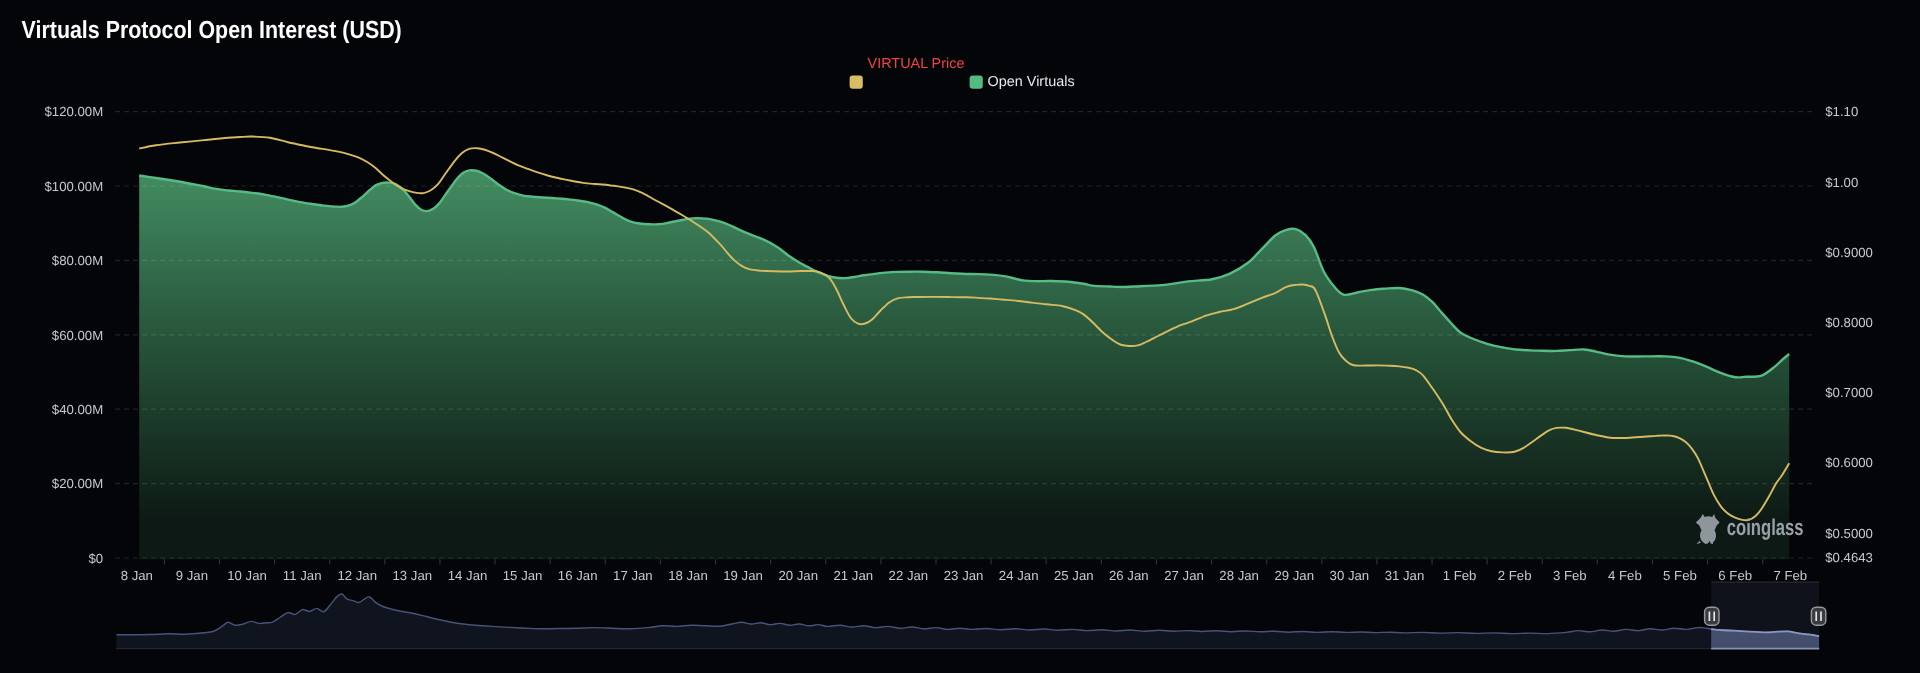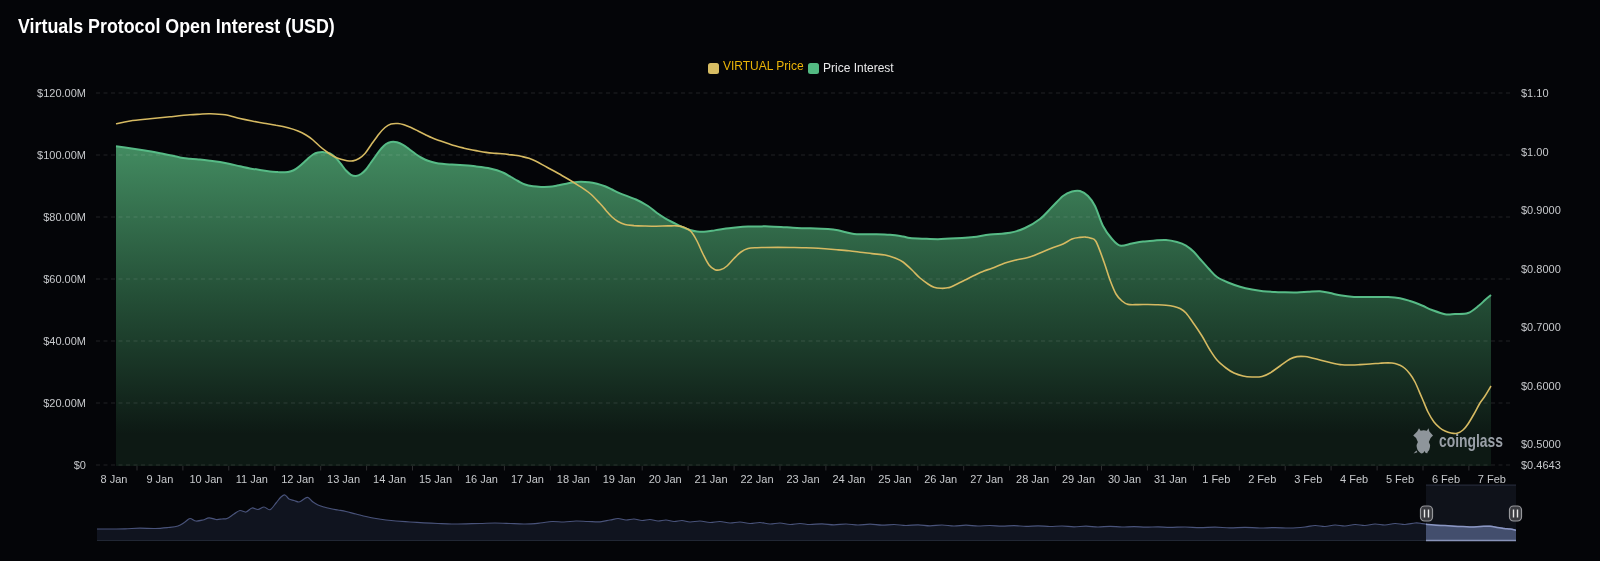--- a/index.html
+++ b/index.html
@@ -3,23 +3,23 @@
 <style>
 html,body{margin:0;padding:0;background:#040508;width:1600px;height:561px;overflow:hidden}
 body{font-family:"Liberation Sans", sans-serif;}
 #title{position:absolute;left:18px;top:15.7px;color:#fff;font-size:20.5px;font-weight:bold;line-height:1;transform:scaleX(0.87);transform-origin:left top;white-space:nowrap}
 .axl{fill:#c7c9cc;font-size:11px;font-family:"Liberation Sans", sans-serif;}
 #wm{position:absolute;left:1439px;top:430.5px;color:#9aa0a8;font-size:19px;font-weight:bold;line-height:1;transform:scaleX(0.73);transform-origin:left top;white-space:nowrap}
 </style></head>
 <body>
 <div id="title">Virtuals Protocol Open Interest (USD)</div>
 <div style="position:absolute;left:708px;top:63px;width:11px;height:11px;border-radius:2.5px;background:#d7bd63"></div>
-<div style="position:absolute;left:723px;top:59px;font-size:12px;color:#eab308">VIRTUAL Price</div>
+<div style="position:absolute;left:723px;top:46px;font-size:12px;color:#ef4444">VIRTUAL Price</div>
 <div style="position:absolute;left:808px;top:63px;width:11px;height:11px;border-radius:2.5px;background:#53ba82"></div>
-<div style="position:absolute;left:823px;top:61px;font-size:12px;color:#e9e9ea">Price Interest</div>
+<div style="position:absolute;left:823px;top:61px;font-size:12px;color:#e9e9ea">Open Virtuals</div>
 <svg width="1600" height="561" style="position:absolute;left:0;top:0">
 <defs>
 <linearGradient id="ga" x1="0" y1="148" x2="0" y2="434" gradientUnits="userSpaceOnUse" spreadMethod="pad">
 <stop offset="0" stop-color="#428a60"></stop>
 <stop offset="0.5" stop-color="#255138"></stop>
 <stop offset="1" stop-color="#0d1914"></stop>
 </linearGradient>
 </defs>
 <path d="M116.0,146.3C118.3,146.6 125.2,147.6 130.0,148.3C134.8,149.0 140.0,149.8 145.0,150.6C150.0,151.4 155.8,152.5 160.0,153.3C164.2,154.1 166.7,154.5 170.0,155.2C173.3,155.9 176.7,156.8 180.0,157.4C183.3,158.0 186.7,158.3 190.0,158.7C193.3,159.1 196.7,159.3 200.0,159.6C203.3,159.9 206.7,160.3 210.0,160.7C213.3,161.1 216.7,161.5 220.0,162.1C223.3,162.7 226.7,163.3 230.0,164.0C233.3,164.7 236.7,165.6 240.0,166.3C243.3,167.0 246.7,167.8 250.0,168.4C253.3,169.0 256.7,169.5 260.0,170.0C263.3,170.5 267.0,171.1 270.0,171.4C273.0,171.8 275.5,171.9 278.0,172.1C280.5,172.2 282.8,172.5 285.0,172.3C287.2,172.2 289.2,171.8 291.0,171.2C292.8,170.6 294.2,170.0 296.0,168.8C297.8,167.6 300.0,165.7 302.0,164.0C304.0,162.3 306.2,160.1 308.0,158.5C309.8,156.9 311.3,155.5 313.0,154.5C314.7,153.5 316.2,153.0 318.0,152.6C319.8,152.2 322.0,152.0 324.0,152.2C326.0,152.3 328.0,152.5 330.0,153.5C332.0,154.5 334.2,156.2 336.0,158.0C337.8,159.8 339.3,161.9 341.0,164.0C342.7,166.1 344.3,168.7 346.0,170.5C347.7,172.3 349.3,173.9 351.0,174.8C352.7,175.7 354.3,176.0 356.0,175.9C357.7,175.8 359.3,175.1 361.0,174.0C362.7,172.9 364.3,171.4 366.0,169.5C367.7,167.6 369.3,164.8 371.0,162.5C372.7,160.2 374.3,157.8 376.0,155.5C377.7,153.2 379.3,150.7 381.0,148.8C382.7,146.9 384.3,145.1 386.0,144.0C387.7,142.9 389.2,142.3 391.0,142.0C392.8,141.7 395.0,141.8 397.0,142.3C399.0,142.8 401.0,143.7 403.0,144.8C405.0,145.9 407.0,147.6 409.0,149.0C411.0,150.4 413.0,152.1 415.0,153.5C417.0,154.9 418.8,156.3 421.0,157.5C423.2,158.7 425.5,159.9 428.0,160.8C430.5,161.7 433.3,162.5 436.0,163.0C438.7,163.5 441.3,163.7 444.0,164.0C446.7,164.3 449.3,164.4 452.0,164.6C454.7,164.8 457.3,164.8 460.0,165.0C462.7,165.2 465.3,165.4 468.0,165.6C470.7,165.8 473.3,166.1 476.0,166.4C478.7,166.7 481.7,167.2 484.0,167.5C486.3,167.8 487.8,167.9 490.0,168.4C492.2,168.9 494.7,169.5 497.0,170.3C499.3,171.1 501.7,171.9 504.0,173.0C506.3,174.1 508.7,175.7 511.0,177.0C513.3,178.3 515.7,179.8 518.0,181.0C520.3,182.2 522.5,183.6 525.0,184.5C527.5,185.4 530.3,185.9 533.0,186.3C535.7,186.7 538.3,186.8 541.0,186.9C543.7,187.0 546.3,187.0 549.0,186.8C551.7,186.6 554.3,186.1 557.0,185.6C559.7,185.1 562.3,184.5 565.0,184.0C567.7,183.5 570.3,182.8 573.0,182.4C575.7,182.0 578.3,181.8 581.0,181.8C583.7,181.8 586.3,181.9 589.0,182.2C591.7,182.5 594.3,183.1 597.0,183.8C599.7,184.5 602.5,185.4 605.0,186.3C607.5,187.2 609.5,188.3 612.0,189.5C614.5,190.7 616.0,191.6 620.0,193.3C624.0,195.0 631.3,197.4 636.0,199.5C640.7,201.6 644.5,203.8 648.0,206.0C651.5,208.2 654.0,210.9 657.0,213.0C660.0,215.1 663.2,217.1 666.0,218.8C668.8,220.5 671.3,221.6 674.0,223.0C676.7,224.4 679.3,225.8 682.0,227.0C684.7,228.2 687.5,229.2 690.0,230.0C692.5,230.8 694.7,231.2 697.0,231.5C699.3,231.8 701.5,231.9 704.0,231.8C706.5,231.7 709.3,231.2 712.0,230.8C714.7,230.4 717.2,229.8 720.0,229.4C722.8,229.0 726.0,228.6 729.0,228.2C732.0,227.8 734.8,227.5 738.0,227.2C741.2,226.9 744.7,226.7 748.0,226.6C751.3,226.5 754.5,226.4 758.0,226.4C761.5,226.4 765.2,226.3 769.0,226.4C772.8,226.5 777.0,226.7 781.0,226.9C785.0,227.1 789.0,227.5 793.0,227.7C797.0,227.9 801.2,228.2 805.0,228.3C808.8,228.4 812.2,228.3 816.0,228.4C819.8,228.5 824.3,228.8 828.0,229.1C831.7,229.4 835.0,229.8 838.0,230.3C841.0,230.8 843.3,231.7 846.0,232.3C848.7,232.9 851.2,233.6 854.0,233.9C856.8,234.2 859.3,234.2 863.0,234.3C866.7,234.4 871.5,234.1 876.0,234.2C880.5,234.3 885.5,234.4 890.0,234.8C894.5,235.2 899.7,236.0 903.0,236.5C906.3,237.0 906.3,237.6 910.0,238.0C913.7,238.4 920.3,238.6 925.0,238.8C929.7,239.0 933.8,239.2 938.0,239.2C942.2,239.1 946.0,238.7 950.0,238.5C954.0,238.3 958.0,238.2 962.0,238.0C966.0,237.8 969.3,237.6 974.0,237.0C978.7,236.4 984.0,235.2 990.0,234.5C996.0,233.8 1004.2,233.8 1010.0,232.7C1015.8,231.6 1020.0,230.3 1025.0,228.0C1030.0,225.7 1035.5,222.5 1040.0,219.0C1044.5,215.5 1048.2,210.8 1052.0,207.0C1055.8,203.2 1059.7,198.6 1063.0,196.0C1066.3,193.4 1069.2,192.3 1072.0,191.5C1074.8,190.7 1077.3,190.2 1080.0,191.0C1082.7,191.8 1085.5,193.5 1088.0,196.0C1090.5,198.5 1092.5,201.0 1095.0,206.0C1097.5,211.0 1100.2,220.5 1103.0,226.0C1105.8,231.5 1109.2,235.7 1112.0,239.0C1114.8,242.3 1116.7,244.8 1120.0,245.6C1123.3,246.3 1128.2,244.2 1132.0,243.5C1135.8,242.8 1139.2,242.1 1143.0,241.6C1146.8,241.1 1151.2,240.8 1155.0,240.5C1158.8,240.2 1162.3,239.8 1166.0,240.0C1169.7,240.2 1173.7,241.1 1177.0,242.0C1180.3,242.9 1183.2,243.9 1186.0,245.6C1188.8,247.3 1191.7,249.8 1194.0,252.0C1196.3,254.2 1197.5,256.2 1200.0,259.0C1202.5,261.8 1206.2,266.0 1209.0,269.0C1211.8,272.0 1213.8,274.8 1217.0,277.0C1220.2,279.2 1224.2,280.9 1228.0,282.5C1231.8,284.1 1236.0,285.5 1240.0,286.7C1244.0,287.9 1248.2,288.8 1252.0,289.5C1255.8,290.2 1259.2,290.8 1263.0,291.2C1266.8,291.6 1271.3,291.8 1275.0,292.0C1278.7,292.2 1281.3,292.2 1285.0,292.3C1288.7,292.4 1293.2,292.5 1297.0,292.4C1300.8,292.3 1304.2,292.0 1308.0,291.8C1311.8,291.6 1316.3,291.0 1320.0,291.2C1323.7,291.4 1326.7,292.3 1330.0,293.0C1333.3,293.7 1336.0,294.6 1340.0,295.3C1344.0,296.0 1349.0,296.7 1354.0,297.0C1359.0,297.3 1364.3,297.0 1370.0,297.0C1375.7,297.0 1383.0,296.8 1388.0,297.0C1393.0,297.2 1396.3,297.5 1400.0,298.2C1403.7,298.9 1406.3,299.8 1410.0,301.0C1413.7,302.2 1418.3,304.0 1422.0,305.5C1425.7,307.0 1428.2,308.6 1432.0,310.0C1435.8,311.4 1441.2,313.5 1445.0,314.2C1448.8,314.9 1451.2,314.2 1455.0,314.0C1458.8,313.8 1464.0,314.4 1468.0,313.0C1472.0,311.6 1476.2,307.7 1479.0,305.5C1481.8,303.3 1483.0,301.8 1485.0,300.0C1487.0,298.2 1490.0,295.8 1491.0,295.0L1491,466L116,466Z" fill="url(#ga)"></path>
 <line x1="96" y1="93" x2="1511" y2="93" stroke="rgba(255,255,255,0.12)" stroke-width="1" stroke-dasharray="4 3.5"></line>

